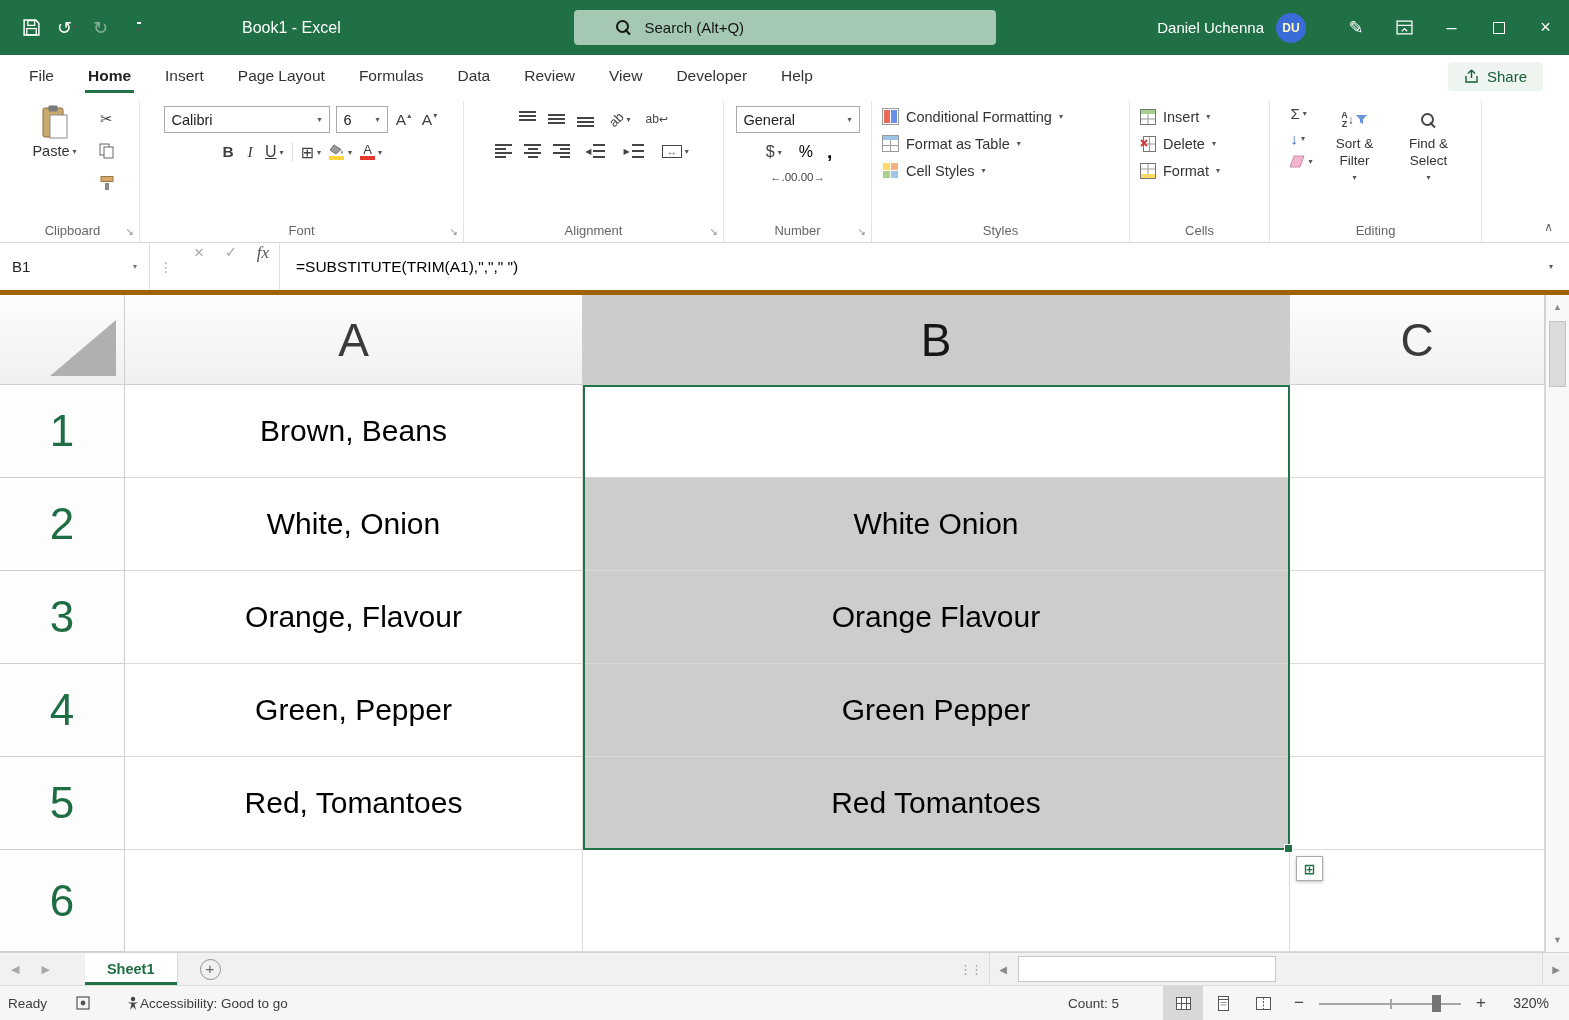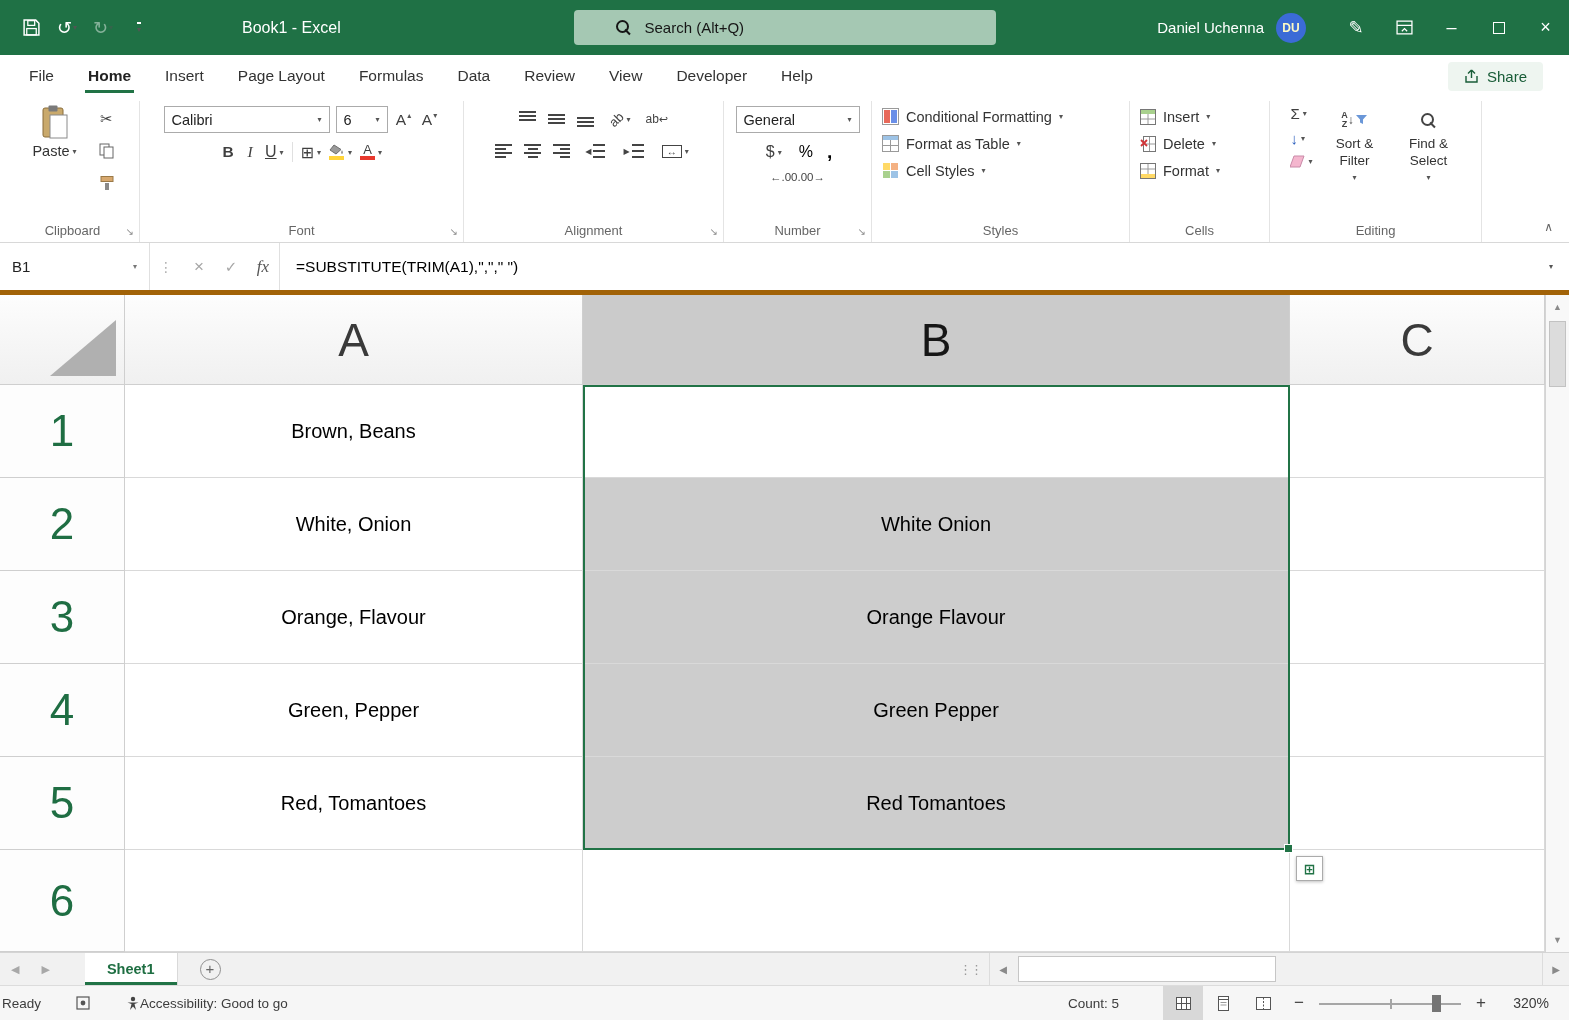--- a/index.html
+++ b/index.html
@@ -106,21 +106,21 @@
   .darr::after{content:"↓"}
   .sort-darr{color:#444;font-size:12px}
   .sort-darr::after{content:"↓"}
 
   
   .formulabar{height:52px;background:#fff;border-bottom:5px solid #a16207;display:flex;align-items:center;flex:0 0 auto}
   .namebox{width:150px;height:100%;display:flex;align-items:center;padding:0 12px;font-size:15px;color:#222;border-right:1px solid #e0e0e0}
   .namebox .chev{margin-left:auto;color:#777}
   .fb-dots{color:#b0b0b0;font-size:14px;padding:0 9px;letter-spacing:1px}
   .fb-dots::after{content:"⋮"}
-  .fb-btn{width:32px;height:100%;display:flex;align-items:center;justify-content:center;font-size:15px;color:#a6a6a6}
+  .fb-btn{width:32px;height:100%;display:flex;align-items:flex-start;justify-content:center;font-size:15px;color:#a6a6a6}
   .fb-btn.x::after{content:"×";font-size:17px}
   .fb-btn.check::after{content:"✓"}
   .fb-fx{color:#555;font-style:italic;font-family:"Liberation Serif",serif;font-size:17px}
   .fb-text{flex:1;padding-left:16px;font-size:15.5px;color:#000;border-left:1px solid #e0e0e0;height:100%;display:flex;align-items:center;white-space:pre}
   .fb-expand{width:36px;height:100%;display:flex;align-items:center;justify-content:center;color:#666}
 
   
   .grid-area{flex:1;min-height:0;display:flex;background:#fff}
   .grid-main{width:1545px;display:flex;flex-direction:column;min-width:0}
   .colheaders{height:90px;display:flex;flex:0 0 auto}
@@ -128,21 +128,21 @@
   .corner-tri{position:absolute;right:8px;bottom:8px;width:0;height:0;border-left:66px solid transparent;border-bottom:56px solid #b0b0b0}
   .ch{display:flex;align-items:center;justify-content:center;font-size:46px;color:#3a3a3a;
     background:linear-gradient(#fdfdfd,#f0f0f0);border-right:1px solid #cfcfcf;border-bottom:1px solid #cfcfcf}
   .ch.selected{background:#cbcbcb;color:#161616}
   .wA{width:458px}.wB{width:707px}.wC{flex:1}
   .rows-wrap{position:relative;flex:1;overflow:hidden}
   .grid-row{display:flex;height:93px}
   .grid-row.r6{height:102px}
   .rowhead{width:125px;border-right:1px solid #cfcfcf;border-bottom:1px solid #cfcfcf;display:flex;align-items:center;justify-content:center;
     font-size:44px;color:#1f6e43;background:#fdfdfd}
-  .cell{display:flex;align-items:center;justify-content:center;font-size:20px;color:#000;background:#fff;
+  .cell{display:flex;align-items:center;justify-content:center;font-size:30px;color:#000;background:#fff;
     border-right:1px solid #d9d9d9;border-bottom:1px solid #d9d9d9;overflow:hidden}
   .cell.selgray{background:#cdcdcd}
   .sel-border{position:absolute;left:583px;top:0;width:707px;height:465px;border:2px solid #217346;pointer-events:none}
   .fill-handle{position:absolute;left:1284px;top:459px;width:9px;height:9px;background:#217346;border:1.5px solid #fff}
   .quick-analysis{position:absolute;left:1296px;top:471px;width:27px;height:25px;background:#fff;border:1px solid #ababab;
     display:flex;align-items:center;justify-content:center;box-shadow:0 1px 3px rgba(0,0,0,.25)}
   .qa-ic{color:#217346;font-size:14px;font-weight:bold}
 
   .vscroll{width:24px;border-left:1px solid #d4d4d4;background:#f8f8f8;display:flex;flex-direction:column}
   .vs-arrow{height:24px;display:flex;align-items:center;justify-content:center;font-size:9px;color:#8a8a8a;flex:0 0 auto}
@@ -166,21 +166,21 @@
   .tab-split::after{content:"⋮⋮"}
   .hscroll{display:flex;align-items:center;width:580px;height:100%}
   .hs-arrow{width:27px;height:100%;display:flex;align-items:center;justify-content:center;color:#8a8a8a;font-size:10px;background:#f1f1f1;border-left:1px solid #dcdcdc}
   .hs-arrow.l::after{content:"◀"}
   .hs-arrow.r::after{content:"▶"}
   .hs-track{flex:1;height:100%;background:#f1f1f1;position:relative}
   .hs-thumb{position:absolute;left:2px;top:3px;bottom:3px;width:258px;background:#fff;border:1px solid #c6c6c6}
 
   
   .statusbar{height:35px;background:#f6f6f6;border-top:1px solid #dcdcdc;display:flex;align-items:center;font-size:13.5px;color:#3c3c3c;flex:0 0 auto}
-  .sb-ready{padding-left:2px;width:66px}
+  .sb-ready{padding-left:8px;width:66px}
   .sb-macro{width:34px;display:flex;justify-content:center}
   .sb-access{display:flex;align-items:center;margin-left:26px}
   .sb-right{margin-left:auto;display:flex;align-items:center;height:100%}
   .sb-count{margin-right:44px}
   .view-btn{width:40px;height:35px;display:flex;align-items:center;justify-content:center}
   .view-btn.active{background:#d8d8d8}
   .zoom-out,.zoom-in{width:32px;text-align:center;color:#444;font-size:17px}
   .zoom-out::after{content:"−"}
   .zoom-in::after{content:"+"}
   .zoom-slider{width:150px;height:35px;position:relative}

